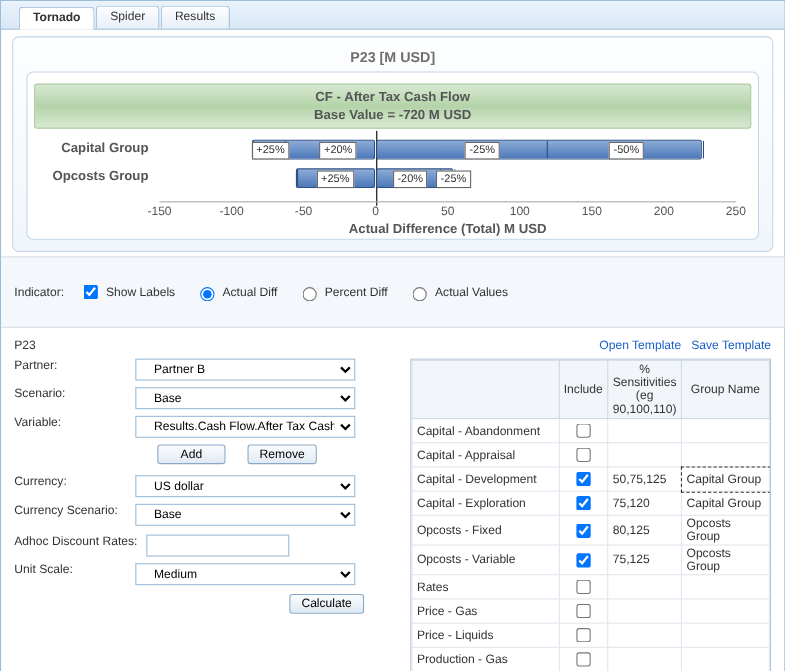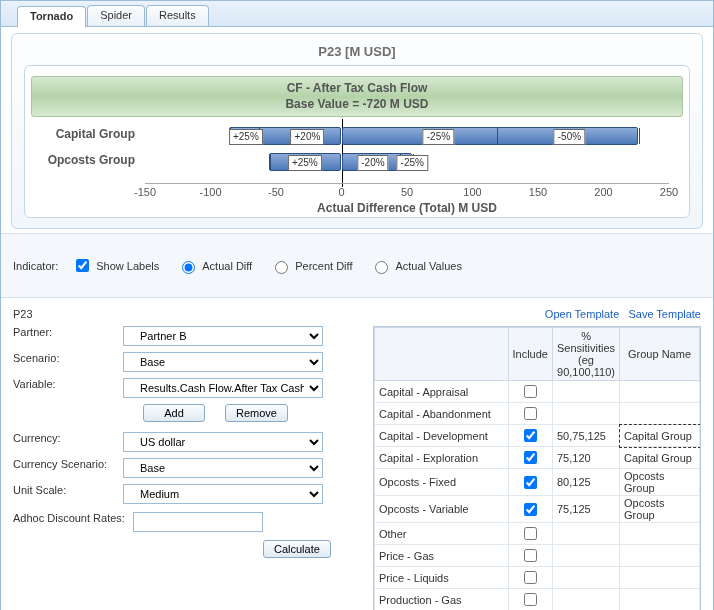--- a/index.html
+++ b/index.html
@@ -330,52 +330,52 @@
           <button>Remove</button>
         </div>
         <div class="form-row">
           <span class="lab">Currency:</span>
           <select><option>US dollar</option></select>
         </div>
         <div class="form-row">
           <span class="lab">Currency Scenario:</span>
           <select><option>Base</option></select>
         </div>
-        <div class="form-row">
-          <span class="lab">Unit Scale:</span>
-          <select><option>Medium</option></select>
-        </div>
         <div class="form-row" style="margin-top:8px">
           <span class="lab" style="width:120px">Adhoc Discount Rates:</span>
           <input type="text" style="width: 130px;" value="">
+        </div>
+        <div class="form-row">
+          <span class="lab">Unit Scale:</span>
+          <select><option>Medium</option></select>
         </div>
         <div class="calc-row">
           <button>Calculate</button>
         </div>
       </div>
 
       <div class="grid">
         <table>
           <thead>
             <tr>
               <th style="width:136px"></th>
               <th style="width:44px">Include</th>
               <th>% Sensitivities (eg 90,100,110)</th>
               <th style="width:86px">Group Name</th>
             </tr>
           </thead>
           <tbody id="grid-body">
               <tr>
+                <td class="varname">Capital - Abandonment</td>
+                <td class="chk"><input type="checkbox" style=""></td>
+                <td></td>
+                <td></td>
+              </tr>
+              <tr>
                 <td class="varname">Capital - Appraisal</td>
-                <td class="chk"><input type="checkbox" style=""></td>
-                <td></td>
-                <td></td>
-              </tr>
-              <tr>
-                <td class="varname">Capital - Abandonment</td>
                 <td class="chk"><input type="checkbox" style=""></td>
                 <td></td>
                 <td></td>
               </tr>
               <tr>
                 <td class="varname">Capital - Development</td>
                 <td class="chk"><input type="checkbox" checked="" style=""></td>
                 <td>50,75,125</td>
                 <td class="cell-sel">Capital Group</td>
               </tr>
@@ -391,21 +391,21 @@
                 <td>80,125</td>
                 <td>Opcosts Group</td>
               </tr>
               <tr>
                 <td class="varname">Opcosts - Variable</td>
                 <td class="chk"><input type="checkbox" checked="" style=""></td>
                 <td>75,125</td>
                 <td>Opcosts Group</td>
               </tr>
               <tr>
-                <td class="varname">Other</td>
+                <td class="varname">Rates</td>
                 <td class="chk"><input type="checkbox" style=""></td>
                 <td></td>
                 <td></td>
               </tr>
               <tr>
                 <td class="varname">Price - Gas</td>
                 <td class="chk"><input type="checkbox" style=""></td>
                 <td></td>
                 <td></td>
               </tr>

